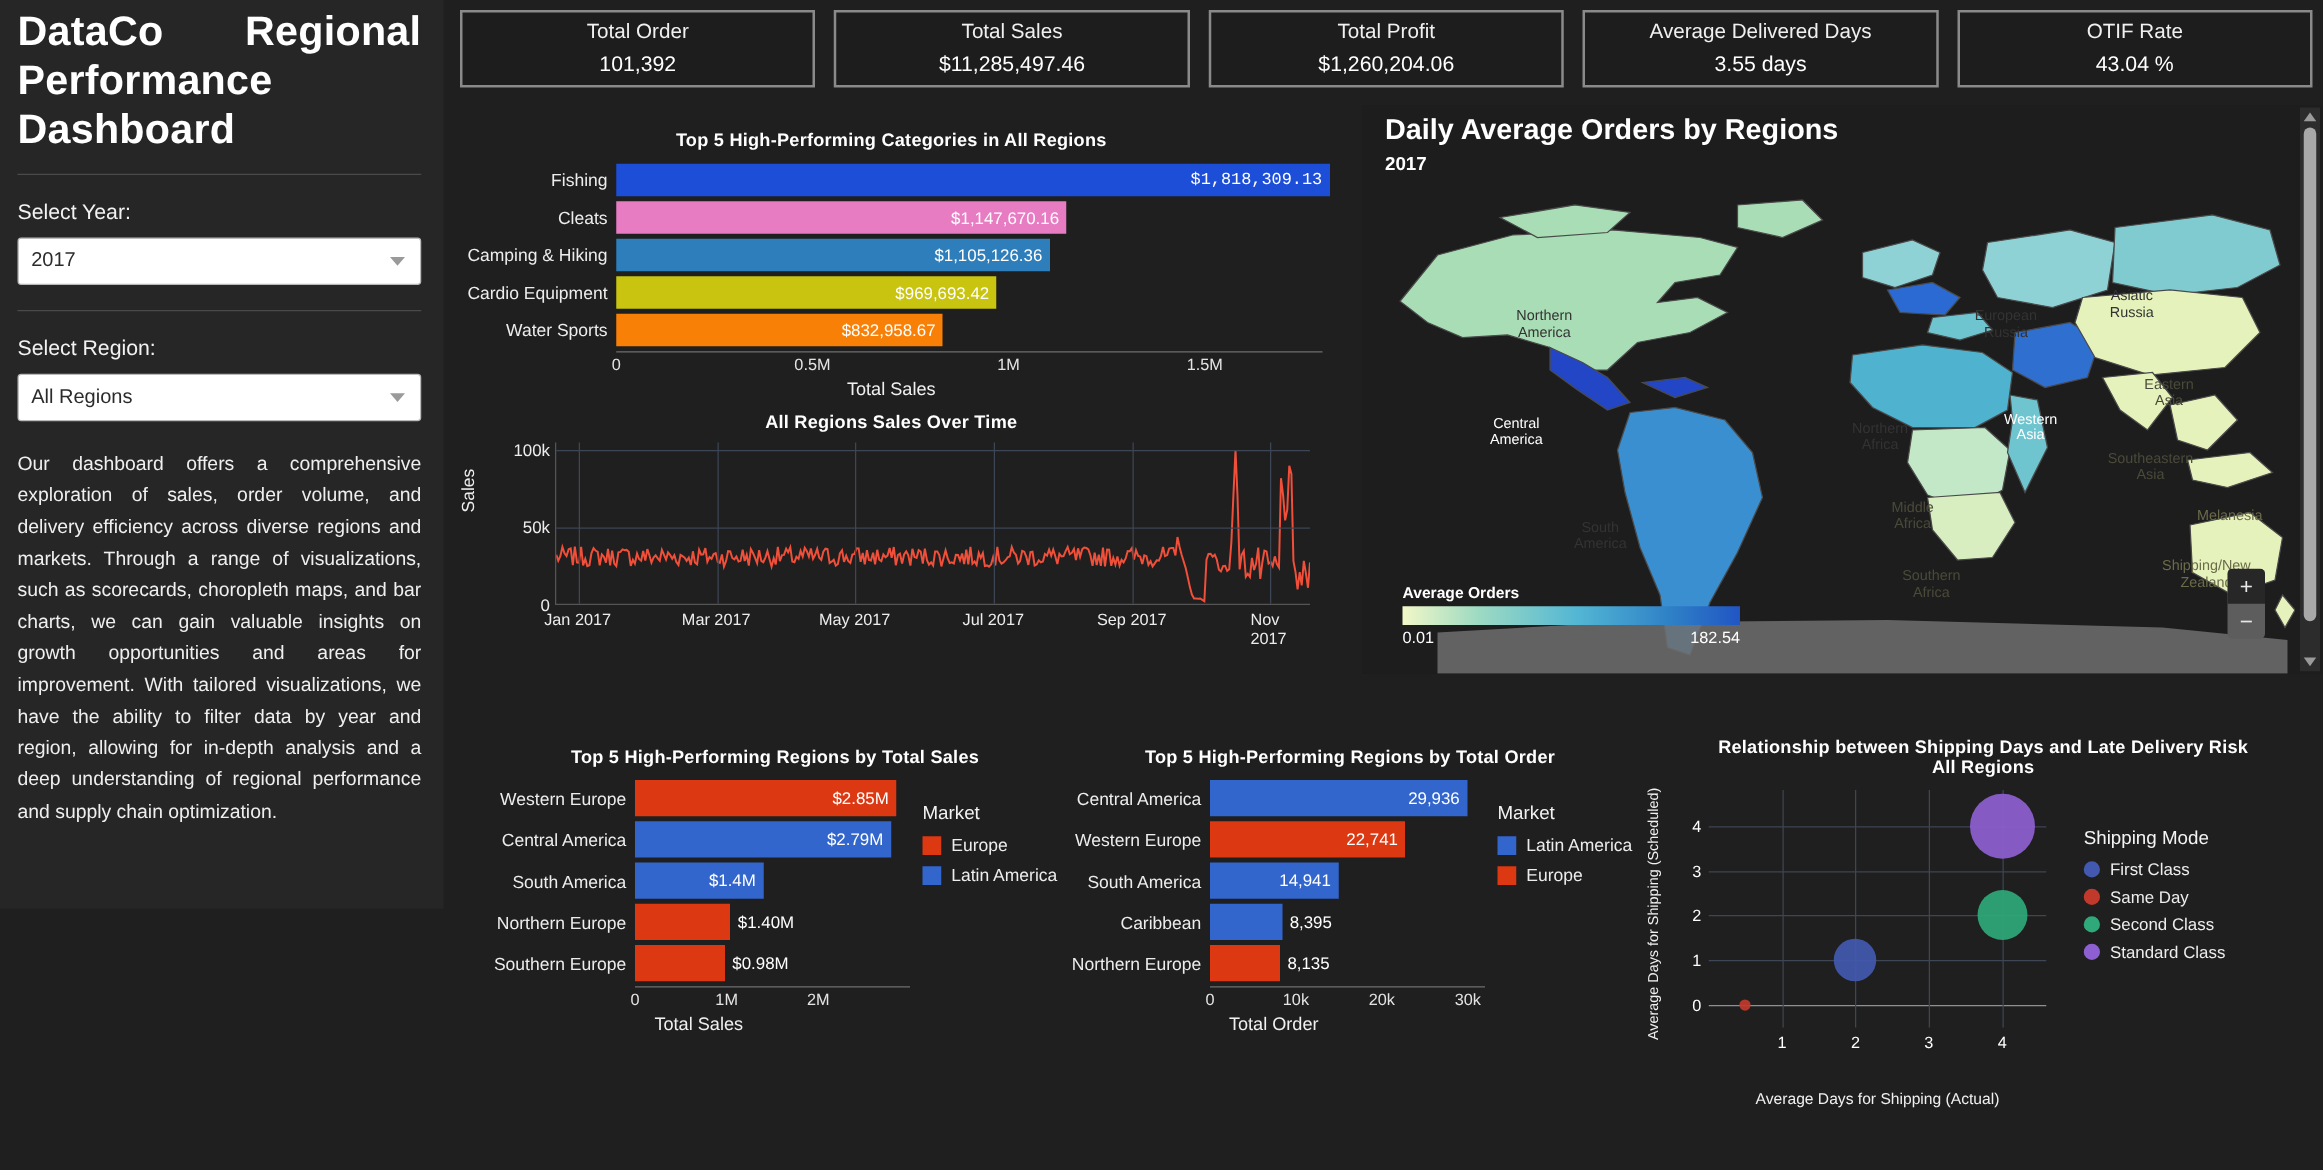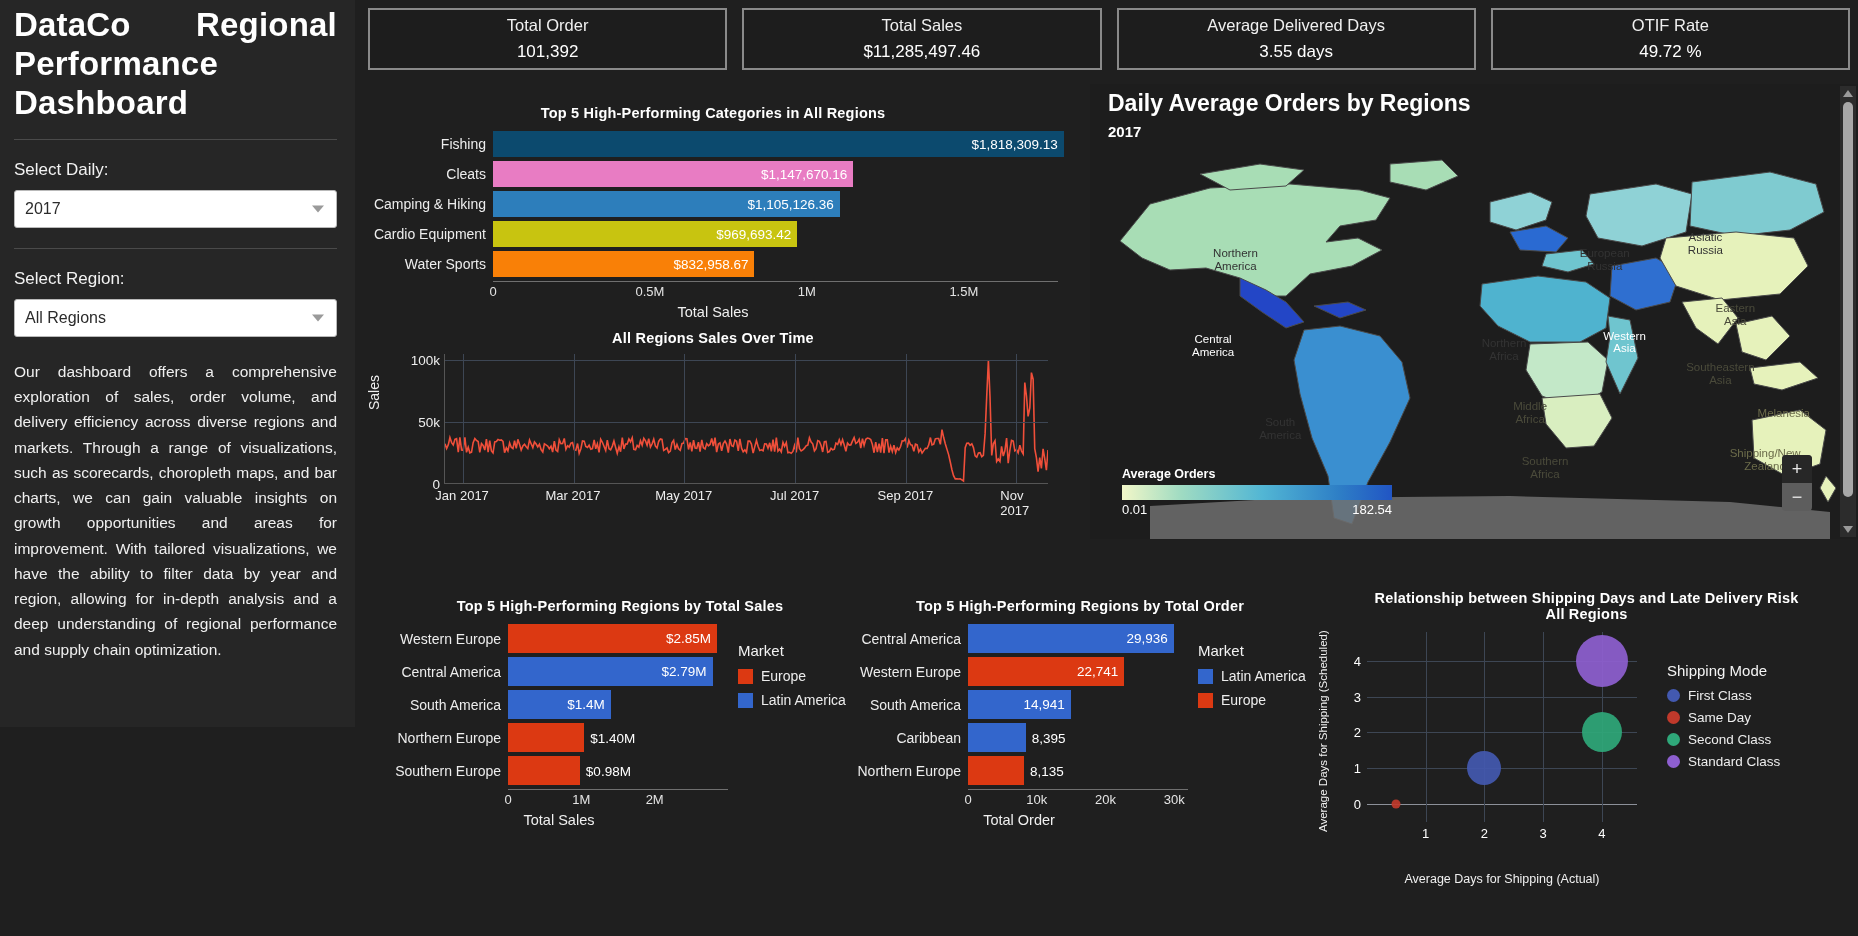--- a/index.html
+++ b/index.html
@@ -177,21 +177,21 @@
 </style>
 </head>
 <body>
 
 <div class="app">
 
   <div class="sidebar">
     <div class="app-title">DataCo Regional Performance Dashboard</div>
     <div class="side-rule"></div>
 
-    <div class="side-label">Select Daily:</div>
+    <div class="side-label">Select Year:</div>
     <div class="select-box">
       <span>2017</span>
       <span class="caret"></span>
     </div>
 
     <div class="side-rule" style="margin-top:20px"></div>
 
     <div class="side-label">Select Region:</div>
     <div class="select-box">
       <span>All Regions</span>
@@ -204,36 +204,40 @@
   <div class="kpi-row" id="kpi-row">
       <div class="kpi">
         <div class="kpi-title">Total Order</div>
         <div class="kpi-value">101,392</div>
       </div>
       <div class="kpi">
         <div class="kpi-title">Total Sales</div>
         <div class="kpi-value">$11,285,497.46</div>
       </div>
       <div class="kpi">
+        <div class="kpi-title">Total Profit</div>
+        <div class="kpi-value">$1,260,204.06</div>
+      </div>
+      <div class="kpi">
         <div class="kpi-title">Average Delivered Days</div>
         <div class="kpi-value">3.55 days</div>
       </div>
       <div class="kpi">
         <div class="kpi-title">OTIF Rate</div>
-        <div class="kpi-value">49.72 %</div>
+        <div class="kpi-value">43.04 %</div>
       </div>
     </div>
 
   <div class="panel" id="cat-chart">
     <div class="chart-title">Top 5 High-Performing Categories in All Regions</div>
     <div class="hbar-rows" id="cat-rows">
         <div class="hbar-row" style="height: 26px;">
           <div class="hbar-label" style="width: 125px;">Fishing</div>
           <div class="hbar-track">
-            <div class="hbar-fill" style="width: 101.017%; background: #0c4a6e;">
+            <div class="hbar-fill" style="width: 101.017%; background: #1d4ed8; font-family: Liberation Mono, monospace;">
               <span>$1,818,309.13</span>
             </div>
           </div>
         </div>
         <div class="hbar-row" style="height: 26px;">
           <div class="hbar-label" style="width: 125px;">Cleats</div>
           <div class="hbar-track">
             <div class="hbar-fill" style="width: 63.7595%; background: rgb(232, 124, 195);">
               <span>$1,147,670.16</span>
             </div>

